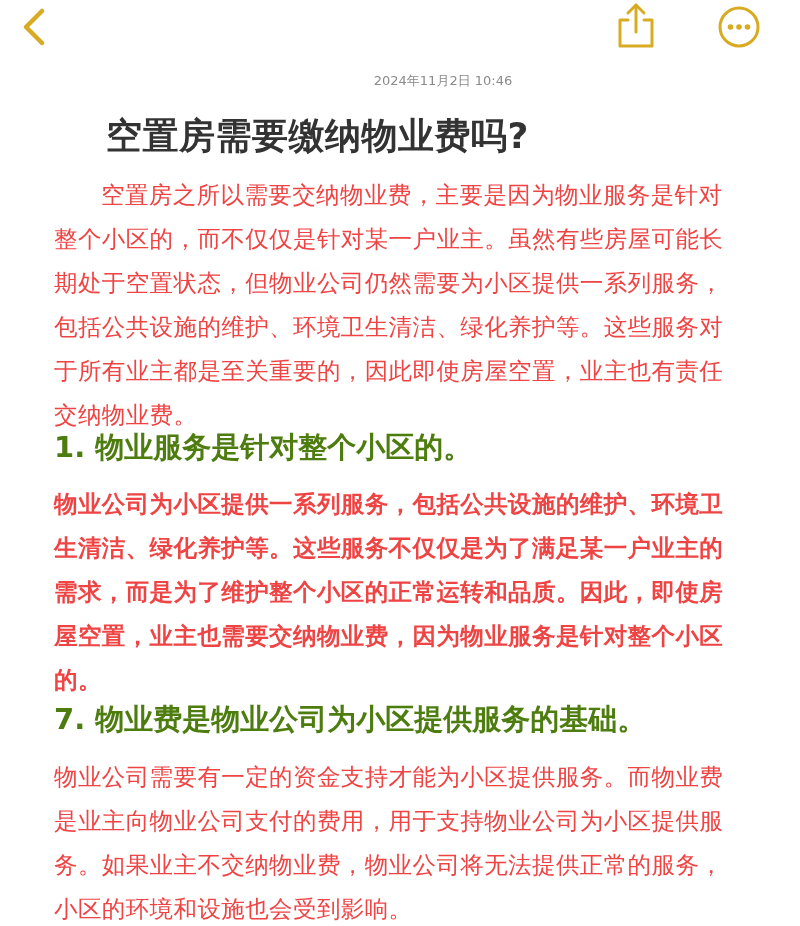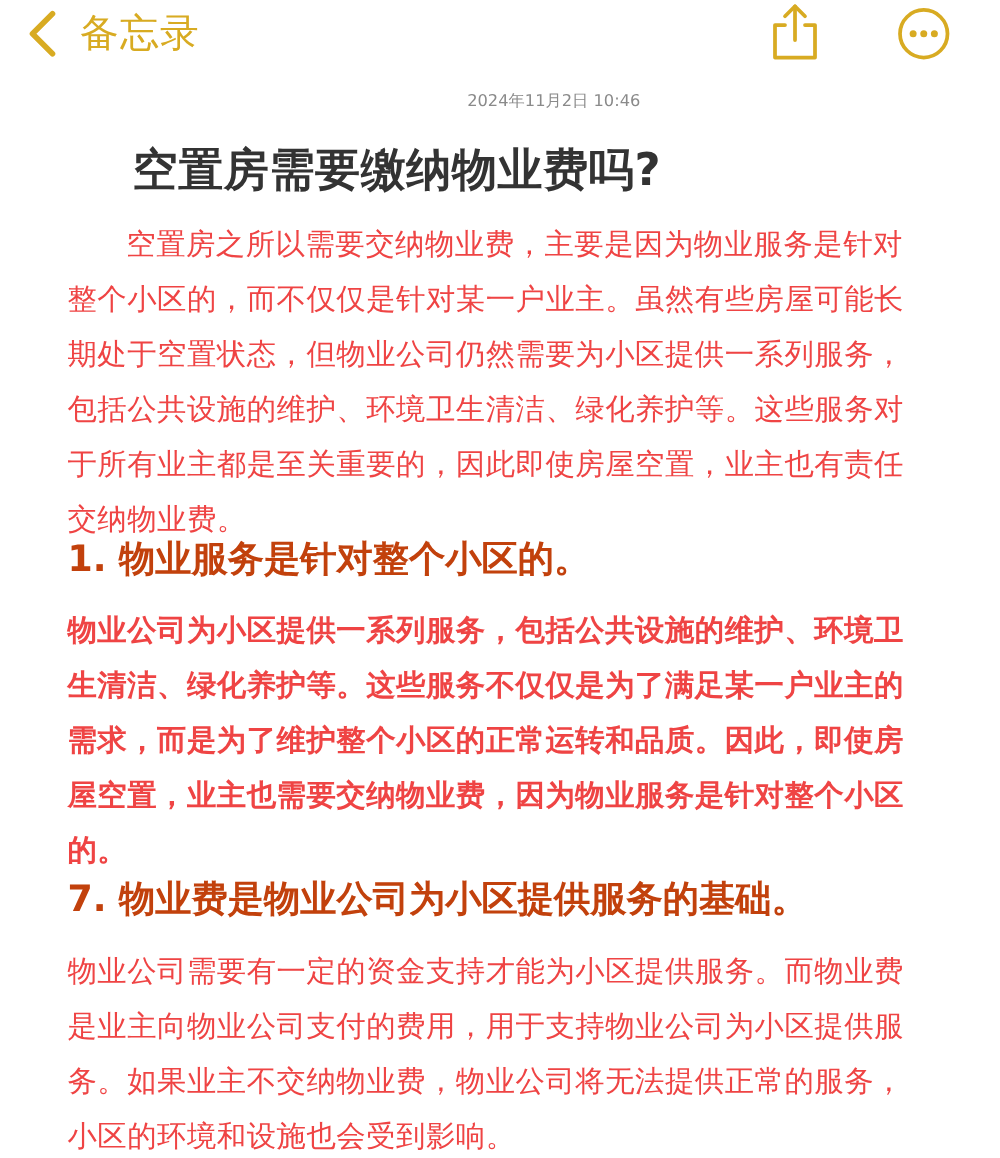--- a/index.html
+++ b/index.html
@@ -13,35 +13,34 @@
     .nav { position: absolute; left: 0; top: 0; width: 800px; height: 60px; }
     .back-btn { position: absolute; left: 20px; top: 4px; height: 46px; display: flex; align-items: center; cursor: pointer; }
     .back-btn svg { width: 28px; height: 40px; }
     .back-label { color: #d8ab22; font-size: 31px; margin-left: 16px; letter-spacing: 1px; }
     .share-btn { position: absolute; left: 614px; top: 2px; width: 44px; height: 48px; cursor: pointer; }
     .more-btn { position: absolute; left: 716px; top: 4px; width: 46px; height: 46px; cursor: pointer; }
     .timestamp { position: absolute; top: 72px; left: 0; width: 800px; text-align: center; font-size: 13px; color: #8a8a8a; padding-left: 43px; }
     .title { position: absolute; top: 112px; left: 106px; font-size: 36px; font-weight: bold; color: #333; letter-spacing: 0.5px; }
     .para { position: absolute; left: 54px; width: 690px; font-size: 23.5px; line-height: 44px; color: #ef4444; letter-spacing: 0.4px; margin: 0; }
     .p1 { top: 173px; text-indent: 47px; }
-    .h2 { position: absolute; left: 54px; font-size: 29px; font-weight: bold; color: #c2410c; margin: 0; }
+    .h2 { position: absolute; left: 54px; font-size: 29px; font-weight: bold; color: #4d7c0f; margin: 0; }
     .h2a { top: 428px; }
     .p2 { top: 482px; font-weight: bold; }
     .h2b { top: 700px; }
     .p3 { top: 755px; }
   </style>
 </head>
 <body>
 
 <div class="nav">
   <div class="back-btn">
     <svg viewBox="0 0 28 40">
       <polyline points="22,4 6,20 22,36" fill="none" stroke="#d8ab22" stroke-width="4.5" stroke-linecap="round" stroke-linejoin="round"></polyline>
     </svg>
-    <span class="back-label">备忘录</span>
   </div>
   <svg class="share-btn" viewBox="0 0 44 48">
     <path d="M14 18 H6 V44 H38 V18 H30" fill="none" stroke="#d8ab22" stroke-width="3" stroke-linejoin="round" stroke-linecap="round"></path>
     <line x1="22" y1="3" x2="22" y2="30" stroke="#d8ab22" stroke-width="3" stroke-linecap="round"></line>
     <polyline points="14,11 22,3 30,11" fill="none" stroke="#d8ab22" stroke-width="3" stroke-linecap="round" stroke-linejoin="round"></polyline>
   </svg>
   <svg class="more-btn" viewBox="0 0 46 46">
     <circle cx="23" cy="23" r="19" fill="none" stroke="#d8ab22" stroke-width="3"></circle>
     <circle cx="14.5" cy="23" r="2.8" fill="#d8ab22"></circle>
     <circle cx="23" cy="23" r="2.8" fill="#d8ab22"></circle>

